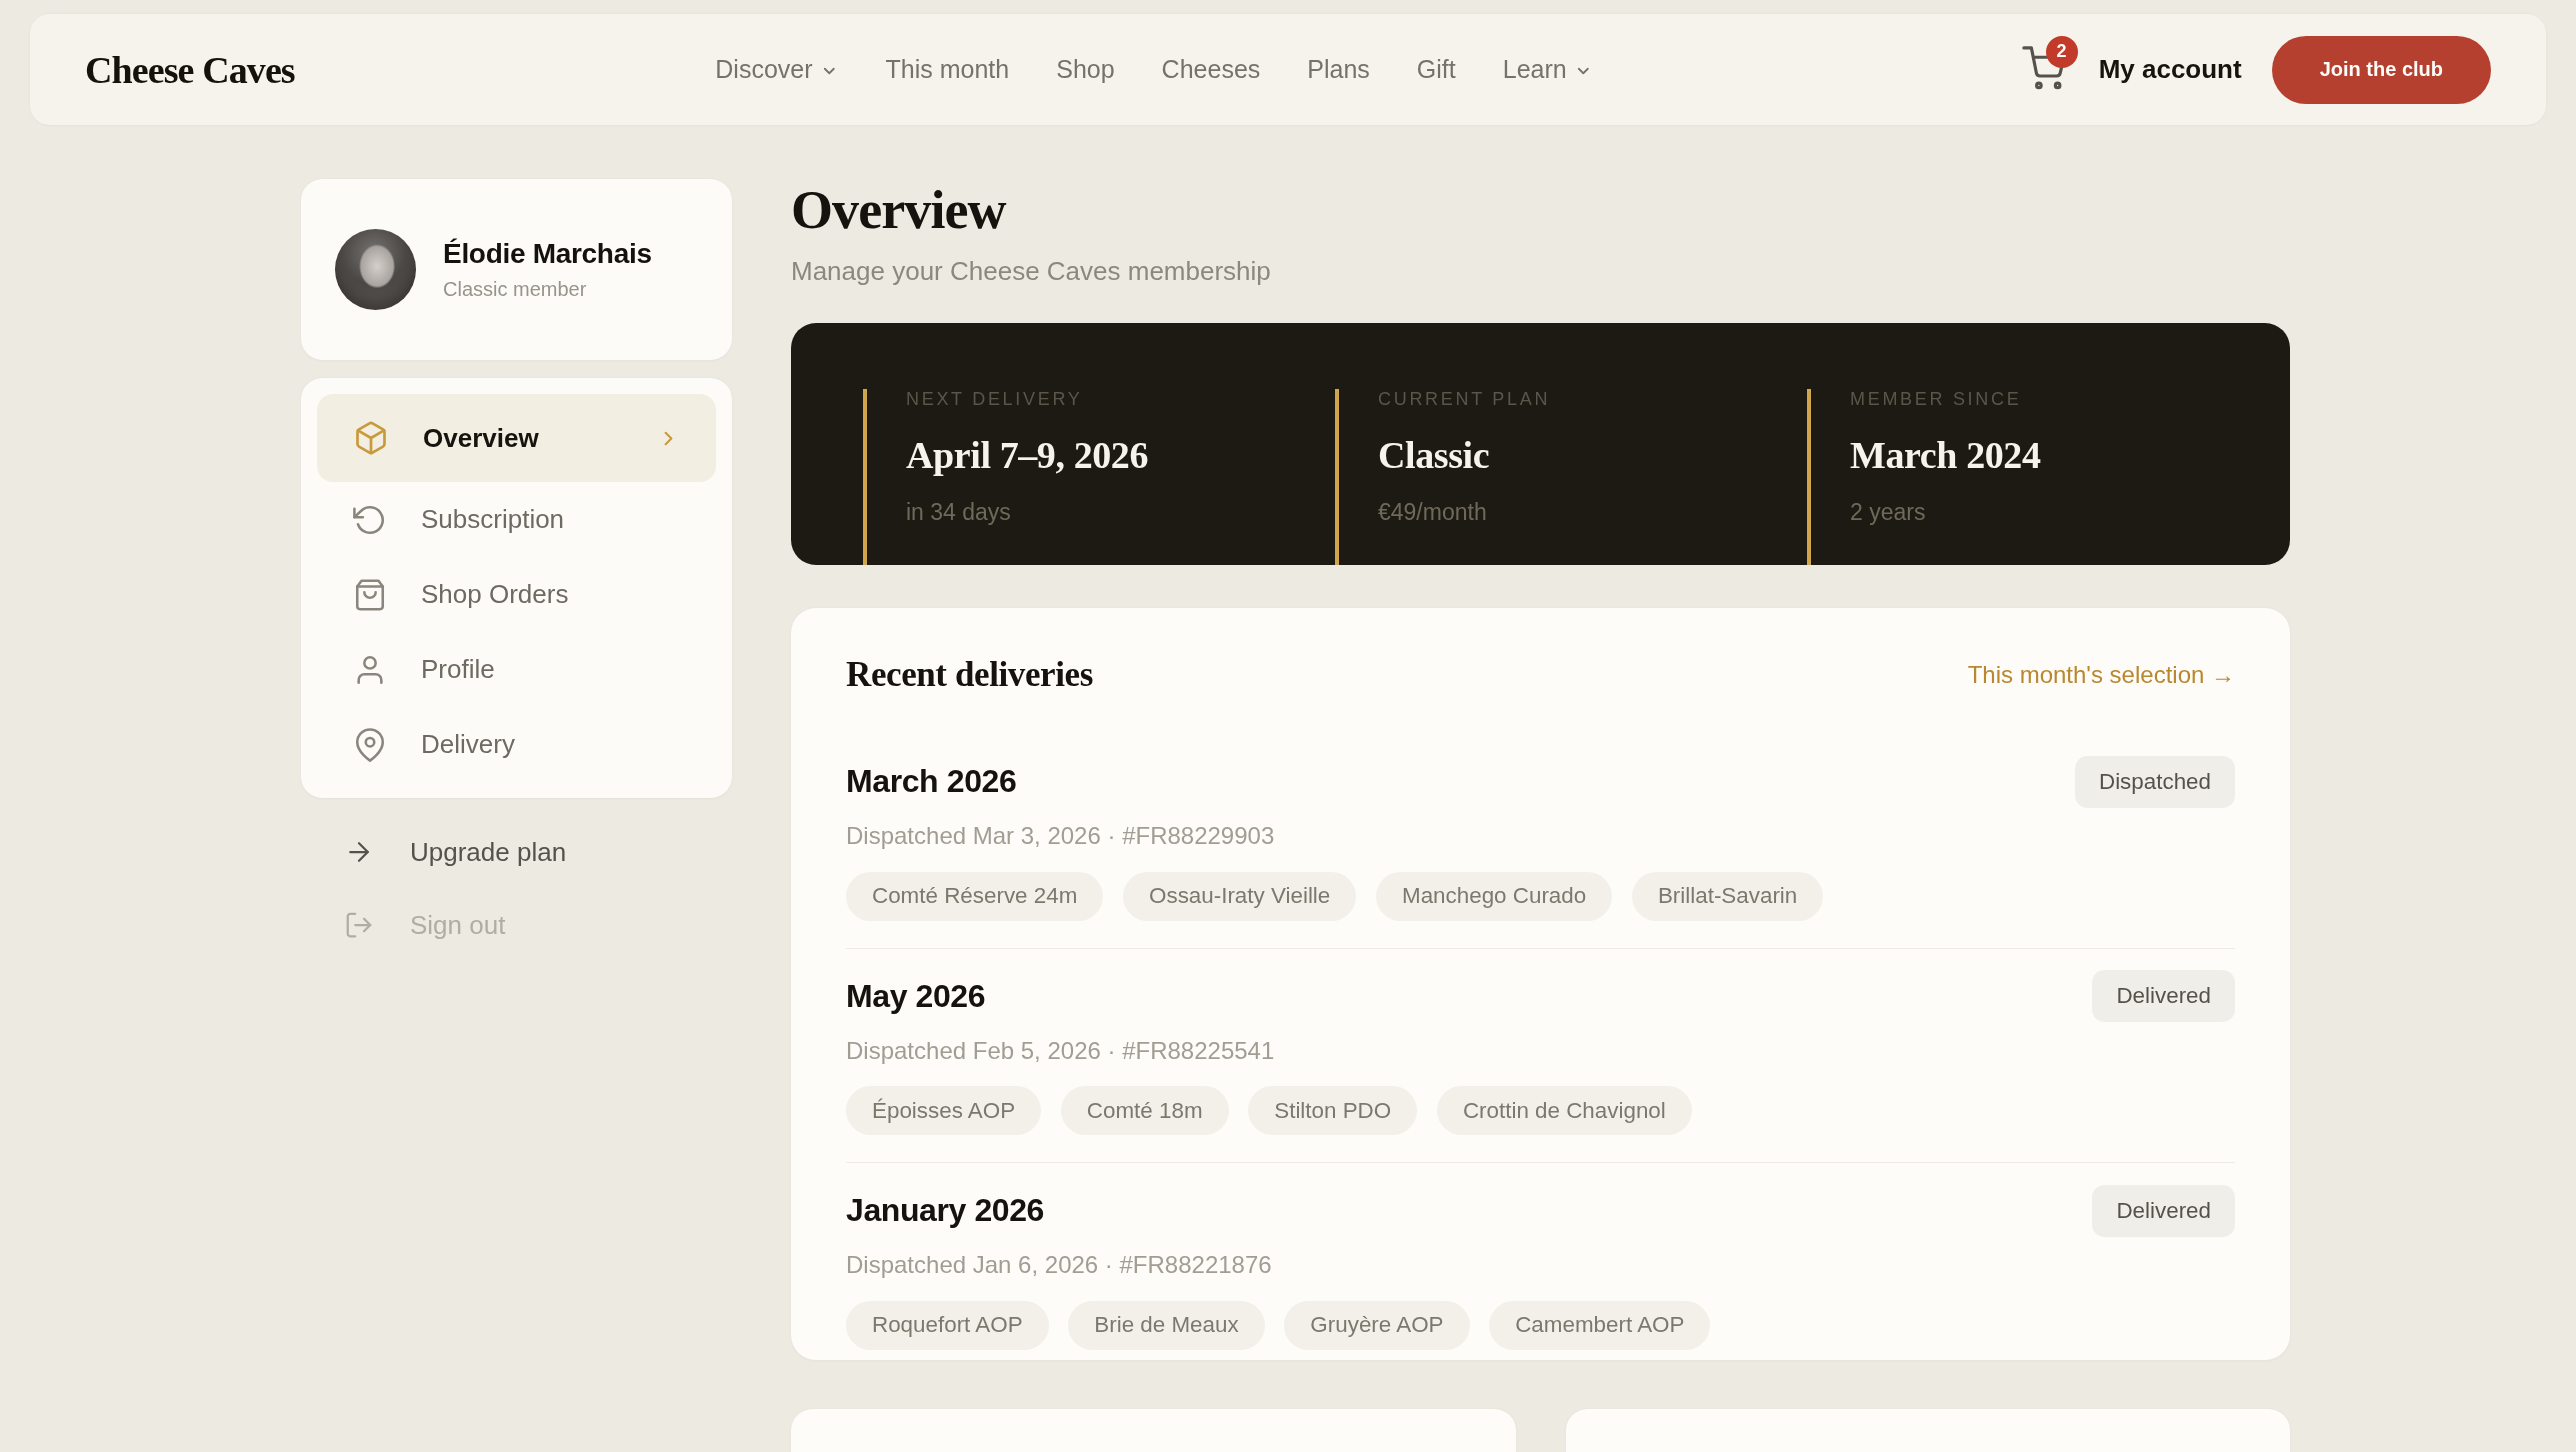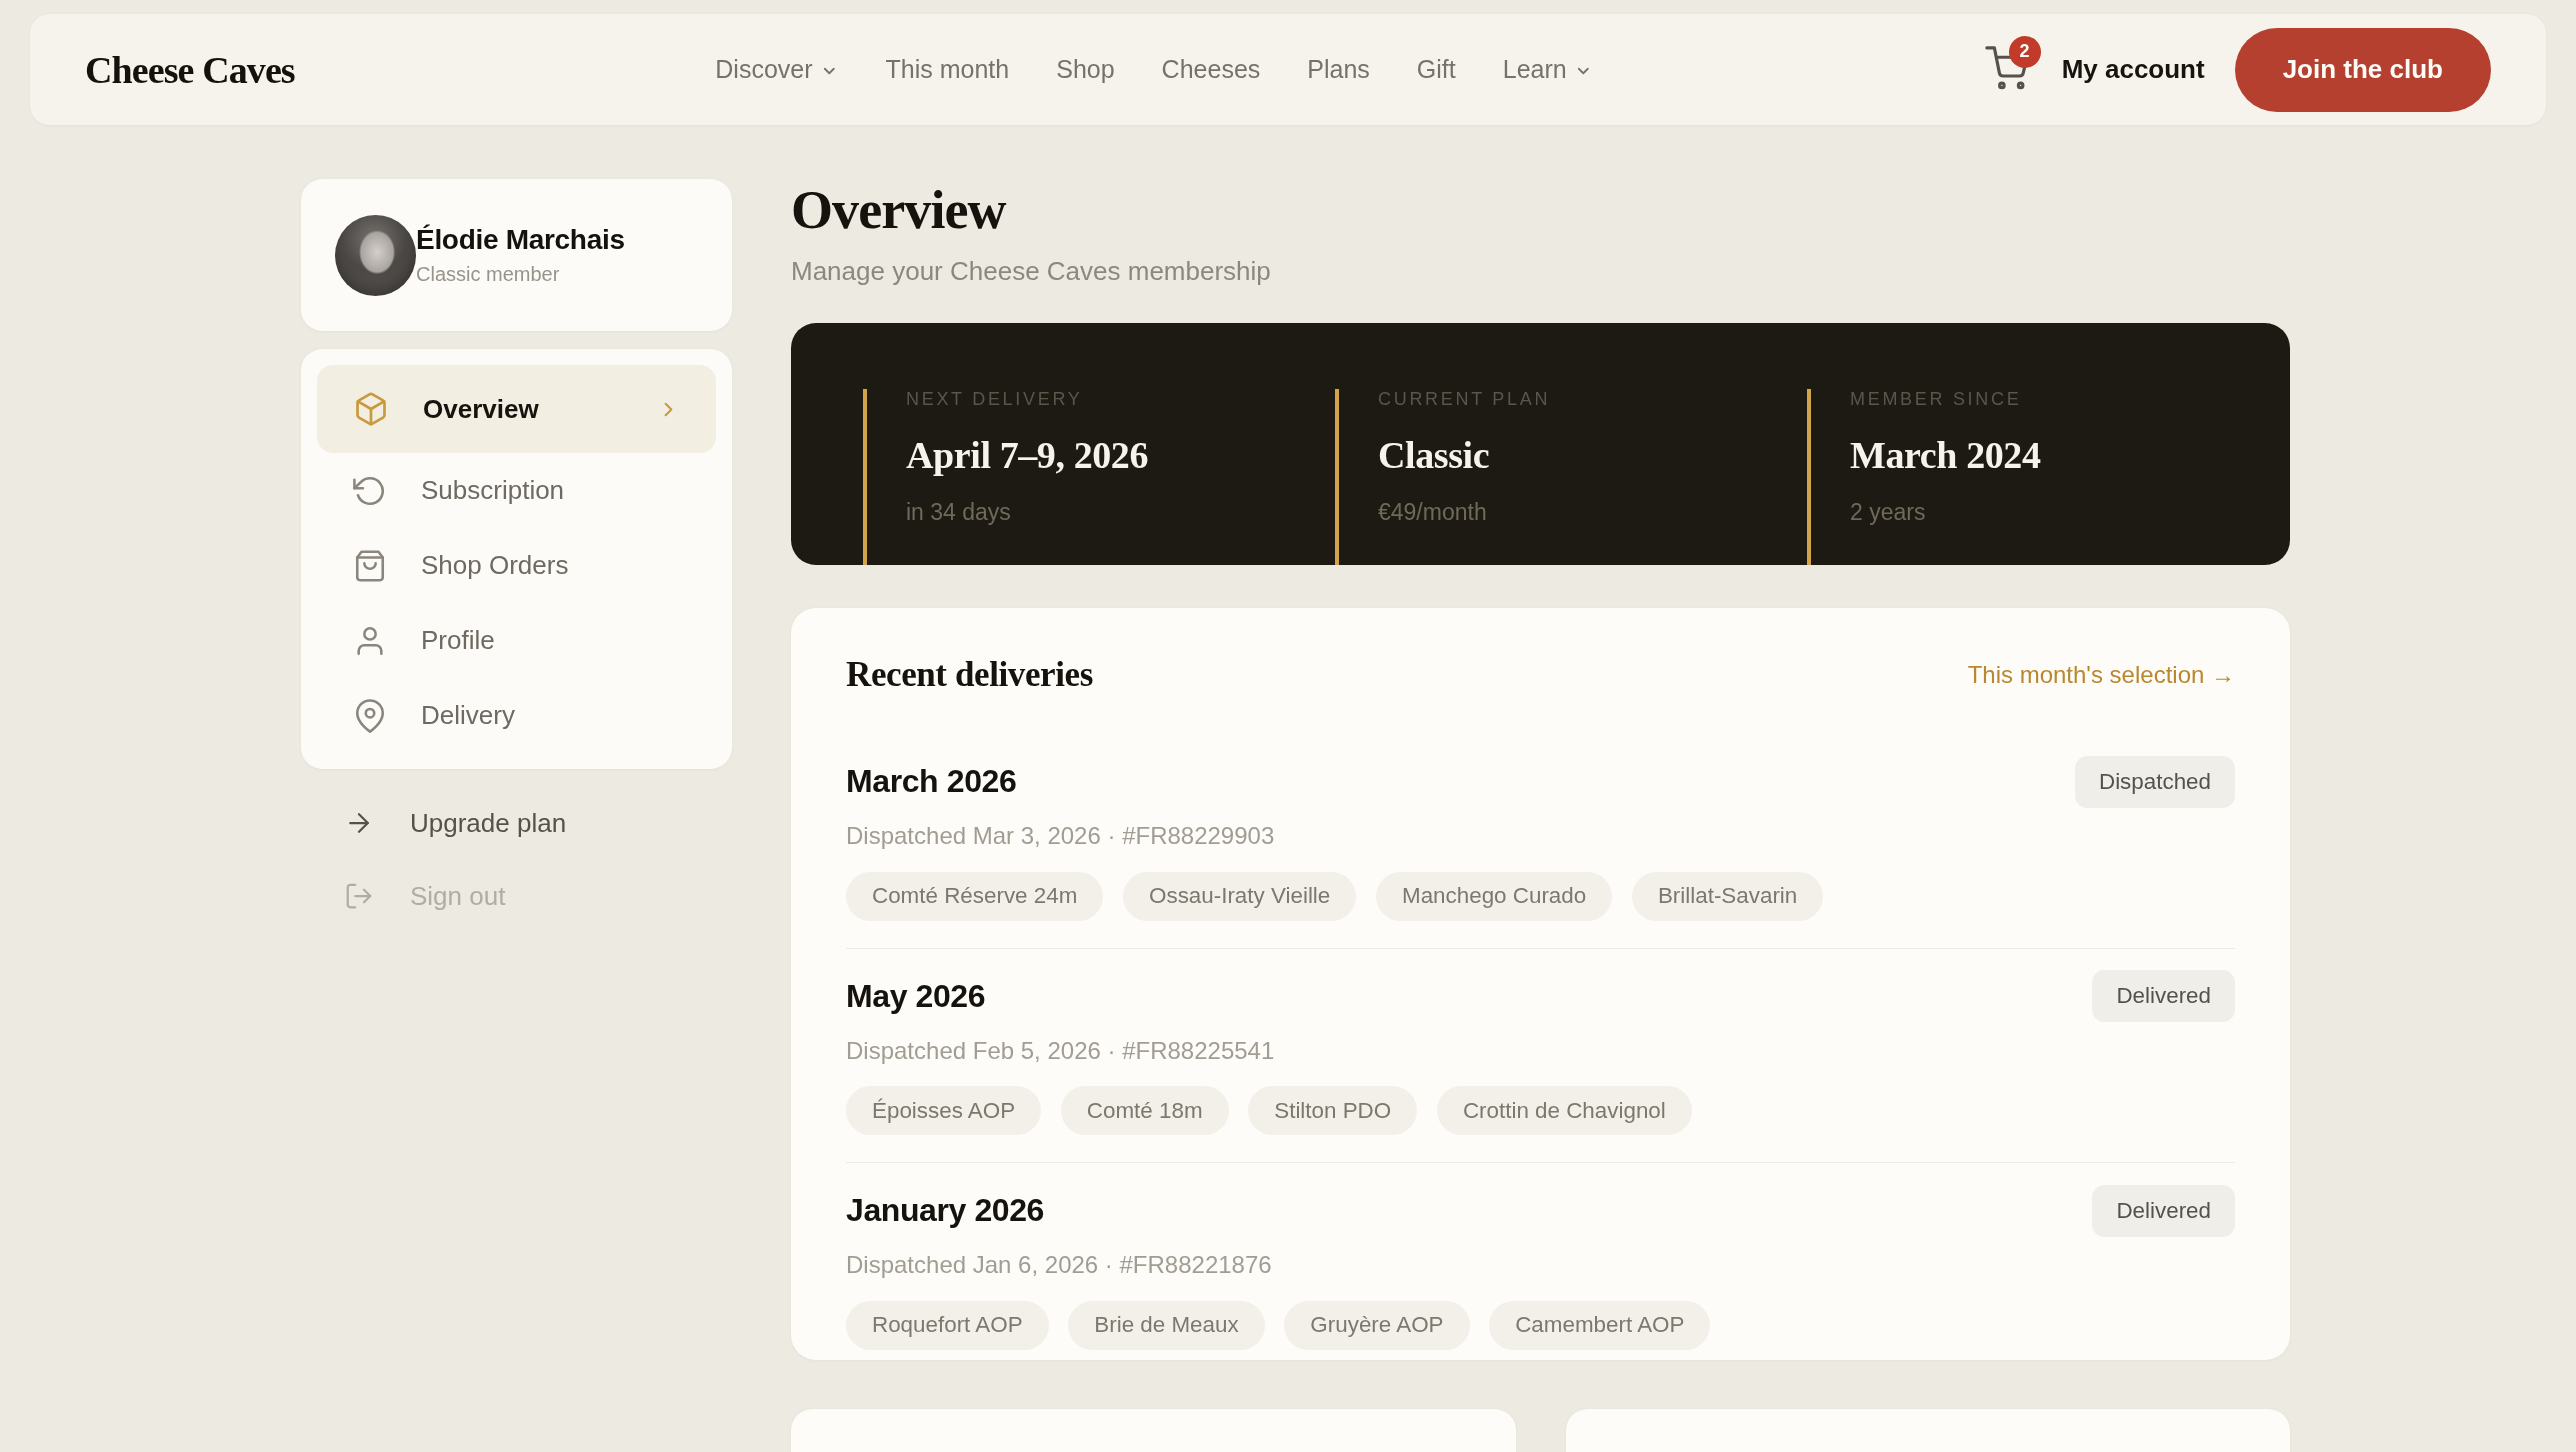--- a/index.html
+++ b/index.html
@@ -29,30 +29,30 @@
   .nav-item svg { margin-top:2.7px; }
   .header-right { margin-left:auto; display:flex; align-items:center; gap:30px; }
   .cart-wrap { position:relative; width:47px; height:47px; cursor:pointer; }
   .cart-badge {
     position:absolute; top:-10.7px; right:-9px; width:32px; height:32px; border-radius:50%;
     background:#c23b2a; color:#fdfcf8; font-size:18px; font-weight:700;
     display:flex; align-items:center; justify-content:center;
   }
   .account-label { font-size:26px; font-weight:600; color:#17140f; cursor:pointer; }
   .join-btn {
-    height:84px; padding:0 48px; border:none; border-radius:894px;
-    background:#b5402f; color:#fdfcf8; font-size:26px; font-weight:600;
+    height:68px; padding:0 48px; border:none; border-radius:894px;
+    background:#b5402f; color:#fdfcf8; font-size:20px; font-weight:600;
     font-family:"Liberation Sans", sans-serif; cursor:pointer;
   }
 
   
   .sidebar { position:absolute; left:301px; top:179px; width:431px; }
   .profile-card {
-    background:#fcfbf7; border-radius:21.5px; height:152px;
-    display:flex; align-items:center; padding:0 34px;
+    background:#fcfbf7; border-radius:21.5px; height:181px;
+    display:flex; align-items:center; gap:27px; padding:0 34px;
     box-shadow:0 0.9px 3.6px rgba(40,35,25,0.04);
   }
   .avatar {
     width:81px; height:81px; border-radius:50%; flex:0 0 81px;
     background:
       radial-gradient(ellipse 36% 44% at 52% 46%, #d4cfca 0%, #a9a49f 55%, rgba(0,0,0,0) 62%),
       radial-gradient(circle at 48% 30%, #777370 0%, #4a4744 45%, rgba(0,0,0,0) 70%),
       radial-gradient(circle at 50% 55%, #6a6662 0%, #3a3734 65%, #232120 100%);
   }
   .profile-name { font-size:28px; font-weight:700; color:#15120d; letter-spacing:-0.3px; }

